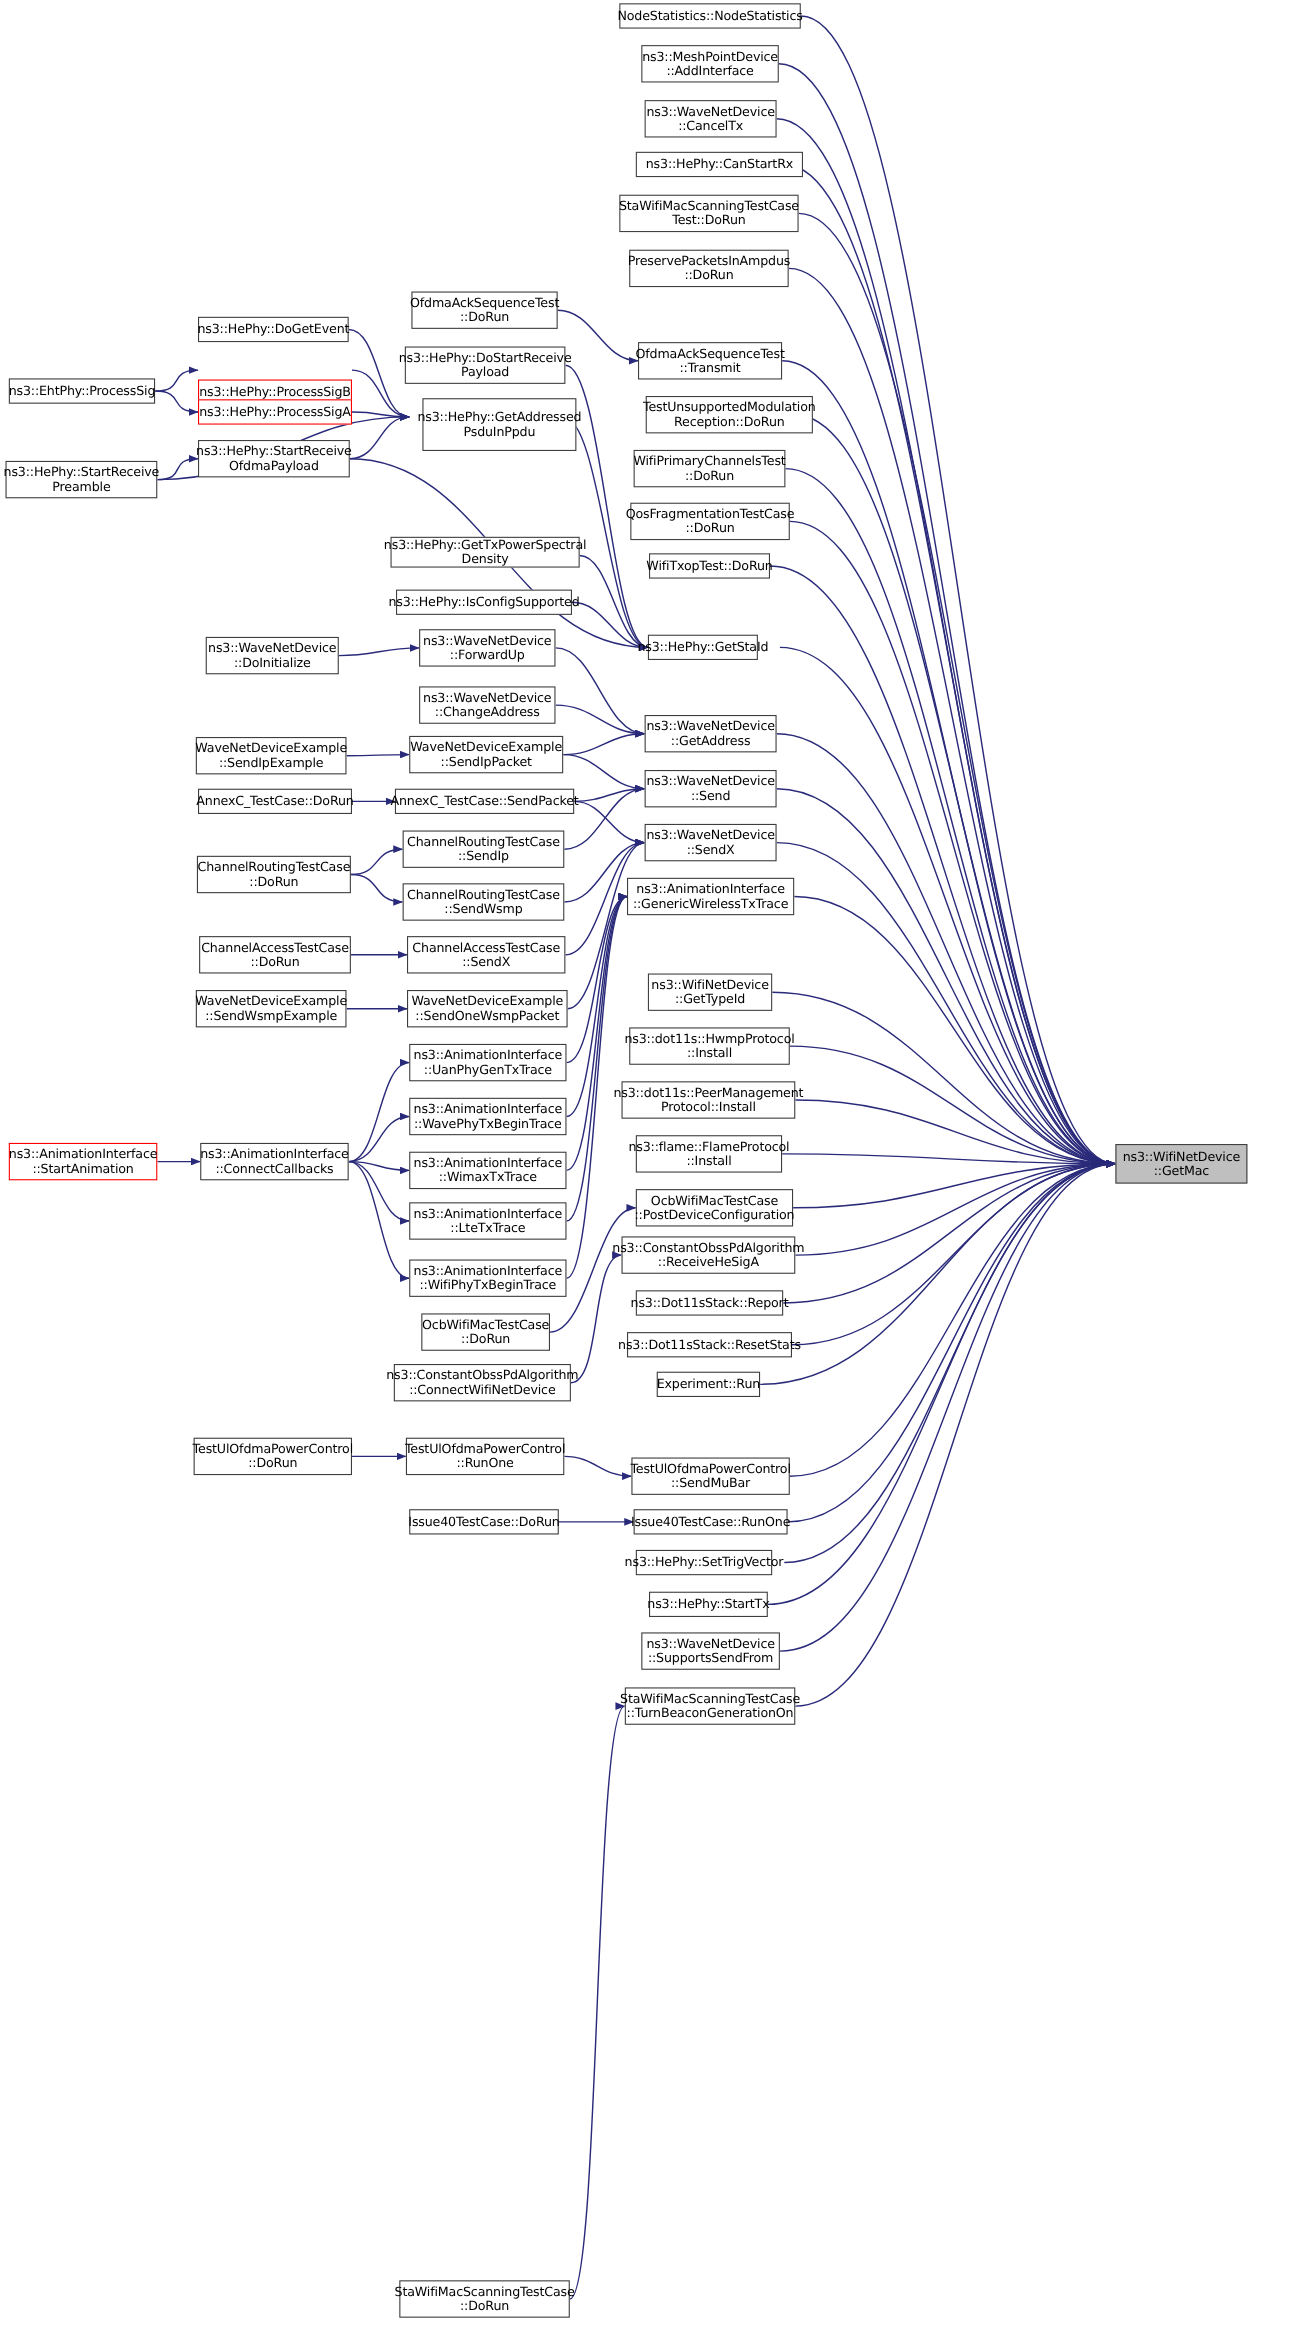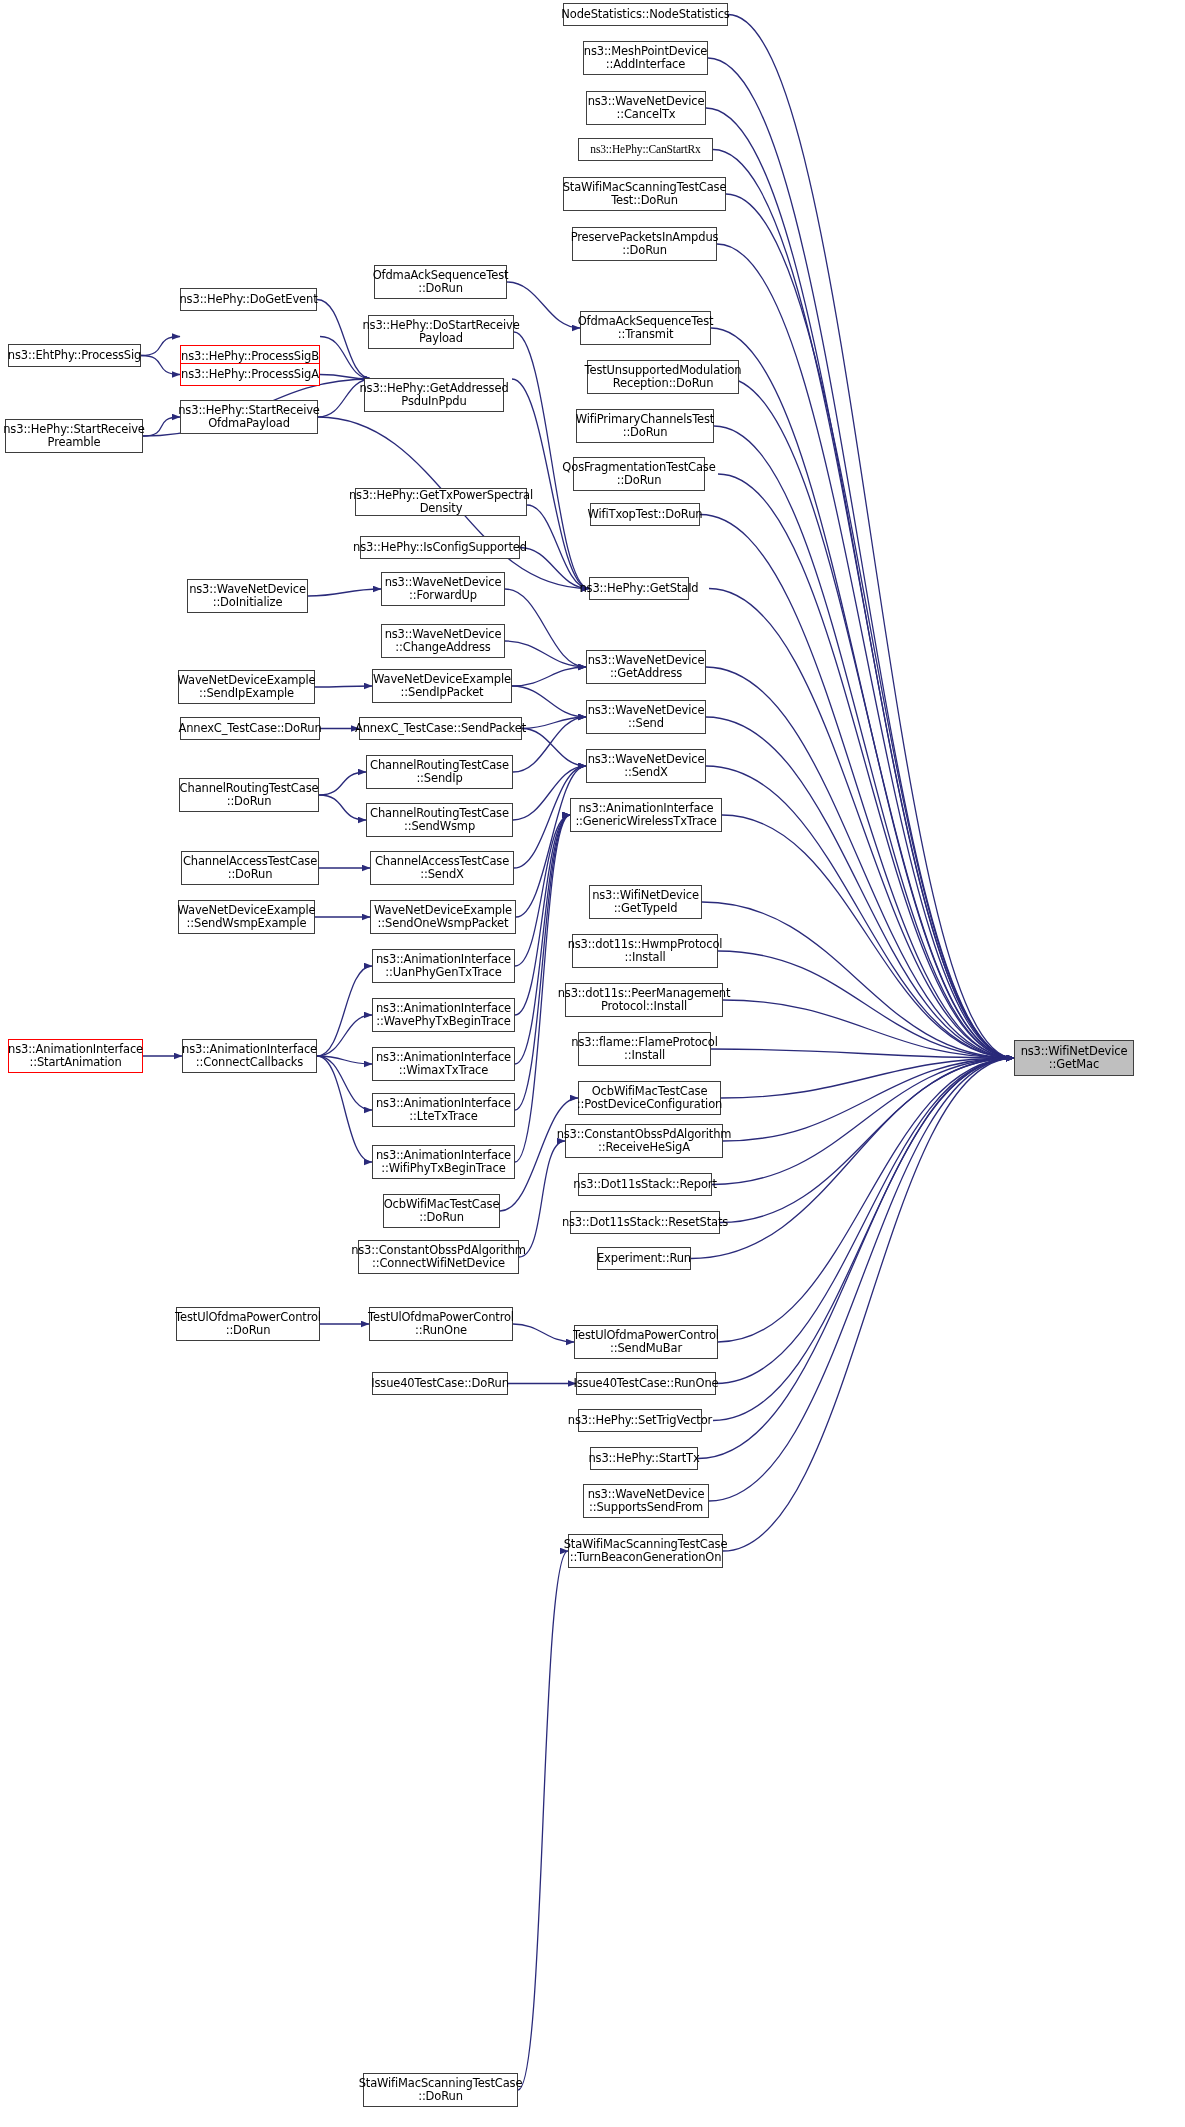--- a/index.html
+++ b/index.html
@@ -138,32 +138,32 @@
         <path d="M709,1501 C846.25,1501 876.75,1058 1014,1058" marker-end="url(#arrow)"></path>
         <path d="M723,1551 C853.95,1551 883.05,1058 1014,1058" marker-end="url(#arrow)"></path>
       </g>
   </svg>
   <div id="node-layer">
       <div class="node" style="left: 563px; top: 3px; width: 165px; height: 23px;">NodeStatistics::NodeStatistics</div>
       <div class="node" style="left: 583px; top: 41px; width: 125px; height: 34px;">ns3::MeshPointDevice
 ::AddInterface</div>
       <div class="node" style="left: 586px; top: 91px; width: 120px; height: 34px;">ns3::WaveNetDevice
 ::CancelTx</div>
-      <div class="node" style="left: 578px; top: 138px; width: 135px; height: 23px; font-family: Liberation Serif, serif;">ns3::HePhy::CanStartRx</div>
+      <div class="node" style="left: 578px; top: 138px; width: 152px; height: 23px;">ns3::HePhy::CanStartRx</div>
       <div class="node" style="left: 563px; top: 177px; width: 163px; height: 34px;">StaWifiMacScanningTestCase
 Test::DoRun</div>
       <div class="node" style="left: 572px; top: 227px; width: 145px; height: 34px;">PreservePacketsInAmpdus
 ::DoRun</div>
       <div class="node" style="left: 580px; top: 311px; width: 131px; height: 34px;">OfdmaAckSequenceTest
 ::Transmit</div>
       <div class="node" style="left: 587px; top: 360px; width: 152px; height: 34px;">TestUnsupportedModulation
 Reception::DoRun</div>
       <div class="node" style="left: 576px; top: 409px; width: 138px; height: 34px;">WifiPrimaryChannelsTest
 ::DoRun</div>
-      <div class="node" style="left: 573px; top: 457px; width: 132px; height: 34px;">QosFragmentationTestCase
+      <div class="node" style="left: 573px; top: 457px; width: 145px; height: 34px;">QosFragmentationTestCase
 ::DoRun</div>
       <div class="node" style="left: 590px; top: 503px; width: 110px; height: 23px;">WifiTxopTest::DoRun</div>
       <div class="node" style="left: 589px; top: 577px; width: 100px; height: 23px;">ns3::HePhy::GetStaId</div>
       <div class="node thick" style="left: 586px; top: 650px; width: 120px; height: 34px;">ns3::WaveNetDevice
 ::GetAddress</div>
       <div class="node thick" style="left: 586px; top: 700px; width: 120px; height: 34px;">ns3::WaveNetDevice
 ::Send</div>
       <div class="node thick" style="left: 586px; top: 749px; width: 120px; height: 34px;">ns3::WaveNetDevice
 ::SendX</div>
       <div class="node thick" style="left: 570px; top: 798px; width: 152px; height: 34px;">ns3::AnimationInterface
@@ -189,21 +189,21 @@
       <div class="node thick" style="left: 578px; top: 1409px; width: 124px; height: 23px;">ns3::HePhy::SetTrigVector</div>
       <div class="node thick" style="left: 590px; top: 1447px; width: 108px; height: 23px;">ns3::HePhy::StartTx</div>
       <div class="node thick" style="left: 583px; top: 1484px; width: 126px; height: 34px;">ns3::WaveNetDevice
 ::SupportsSendFrom</div>
       <div class="node thick" style="left: 568px; top: 1534px; width: 155px; height: 34px;">StaWifiMacScanningTestCase
 ::TurnBeaconGenerationOn</div>
       <div class="node thick" style="left: 374px; top: 265px; width: 133px; height: 34px;">OfdmaAckSequenceTest
 ::DoRun</div>
       <div class="node" style="left: 368px; top: 315px; width: 146px; height: 34px;">ns3::HePhy::DoStartReceive
 Payload</div>
-      <div class="node thick" style="left: 364px; top: 362px; width: 140px; height: 34px; margin-top: 16px;">ns3::HePhy::GetAddressed
+      <div class="node thick" style="left: 384px; top: 362px; width: 140px; height: 48px;">ns3::HePhy::GetAddressed
 PsduInPpdu</div>
       <div class="node" style="left: 355px; top: 488px; width: 172px; height: 28px;">ns3::HePhy::GetTxPowerSpectral
 Density</div>
       <div class="node" style="left: 360px; top: 536px; width: 160px; height: 23px;">ns3::HePhy::IsConfigSupported</div>
       <div class="node thick" style="left: 381px; top: 572px; width: 124px; height: 34px;">ns3::WaveNetDevice
 ::ForwardUp</div>
       <div class="node" style="left: 381px; top: 624px; width: 124px; height: 34px;">ns3::WaveNetDevice
 ::ChangeAddress</div>
       <div class="node thick" style="left: 372px; top: 669px; width: 140px; height: 34px;">WaveNetDeviceExample
 ::SendIpPacket</div>

